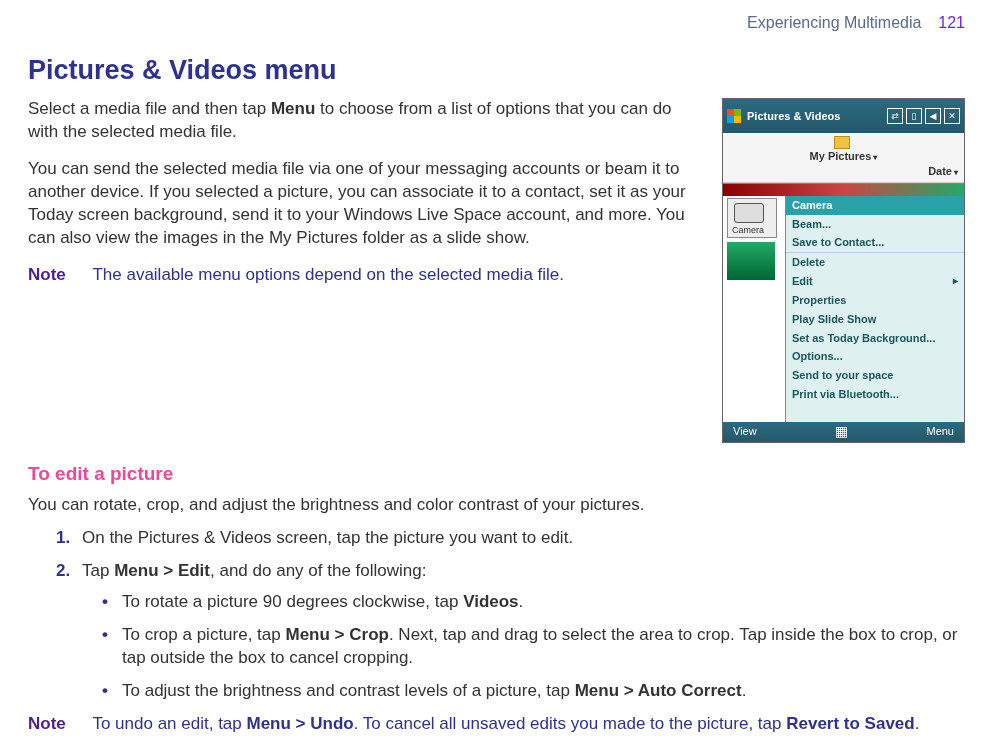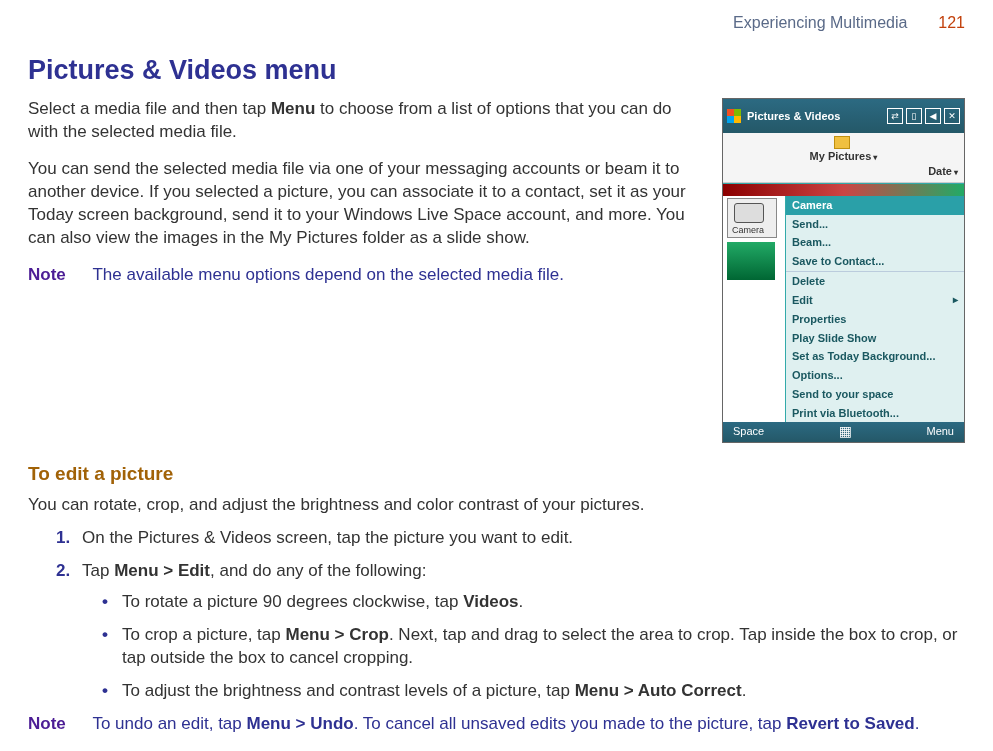--- a/index.html
+++ b/index.html
@@ -17,22 +17,22 @@
     padding: 12px 28px 0 28px;
     box-sizing: border-box;
   }
   .header {
     text-align: right;
     color: #5a6a88;
     font-size: 16px;
     margin-bottom: 18px;
   }
   .header .pagenum {
-    color: #c2410c;
-    margin-left: 22px;
+    color: #6d28d9;
+    margin-left: 8px;
   }
   h1 {
     color: #2e3192;
     font-size: 27px;
     font-weight: bold;
     margin: 0 0 10px 0;
   }
   .top-area {
     display: flex;
     gap: 24px;
@@ -155,21 +155,21 @@
     display: flex;
     align-items: center;
     height: 20px;
     padding: 0 10px;
   }
   .device .softbar .center {
     flex: 1; text-align: center; font-size: 14px;
   }
   
   h2 {
-    color: #a16207;
+    color: #ec4899;
     font-size: 19px;
     font-weight: bold;
     margin: 18px 0 8px 0;
   }
   .body-text p { margin: 0 0 10px 0; }
   ol.numlist {
     list-style: none;
     padding: 0;
     margin: 0;
     counter-reset: step;
@@ -257,39 +257,38 @@
       <div class="screenshot-strip"></div>
       <div class="body">
         <div class="thumbs">
           <div class="thumb-cam">
             <span>Camera</span>
           </div>
           <div class="thumb-img"></div>
         </div>
         <div class="menu">
           <div class="item sel">Camera</div>
-          <div class="item">Send...</div>
           <div class="item">Beam...</div>
           <div class="item">Save to Contact...</div>
           <div class="grp"></div>
           <div class="item">Delete</div>
           <div class="item">
             <span>Edit</span>
             <span class="arrow">▸</span>
           </div>
           <div class="item">Properties</div>
           <div class="item">Play Slide Show</div>
           <div class="item">Set as Today Background...</div>
           <div class="item">Options...</div>
           <div class="item">Send to your space</div>
           <div class="item">Print via Bluetooth...</div>
         </div>
       </div>
       <div class="softbar">
-        <span>Space</span>
+        <span>View</span>
         <span class="center">▦</span>
         <span>Menu</span>
       </div>
     </div>
   </div>
 
   <h2>To edit a picture</h2>
   <div class="body-text">
     <p>You can rotate, crop, and adjust the brightness and color contrast of your pictures.</p>
     <ol class="numlist">

